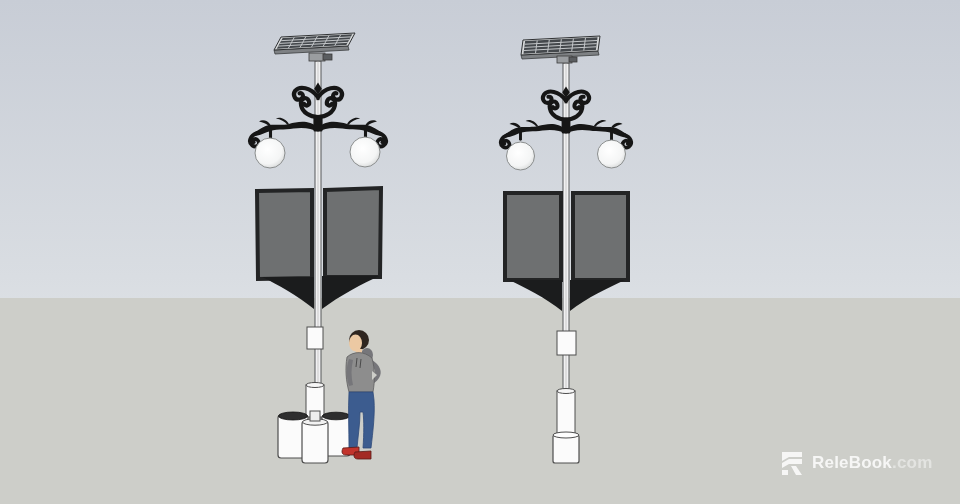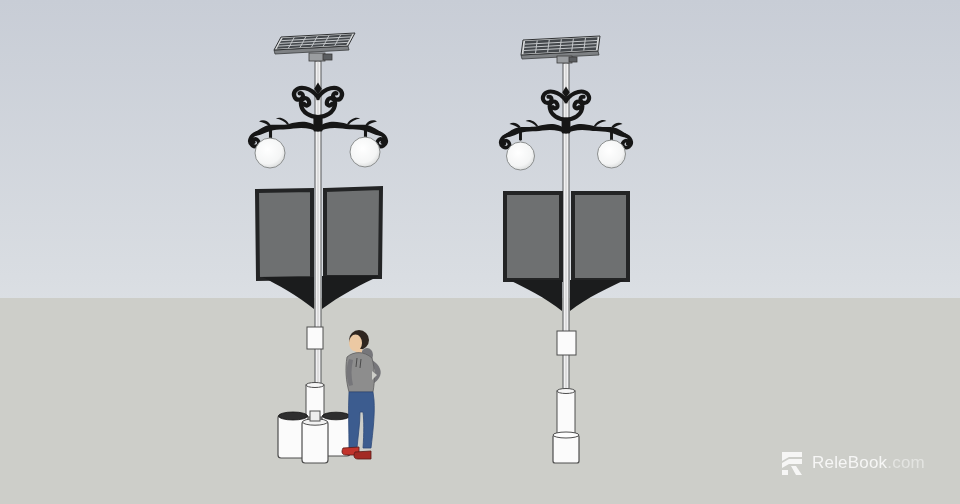--- a/index.html
+++ b/index.html
@@ -15,22 +15,22 @@
   .lamp,.person,.defs{position:absolute;}
   .defs{width:0;height:0;left:0;top:0;}
   .lamp-left{left:230px;top:25px;}
   .lamp-right{left:495px;top:30px;}
   .person-figure{left:330px;top:325px;}
   .watermark{
     position:absolute;left:779px;top:449px;display:flex;align-items:center;gap:7px;
     user-select:none;
   }
   .wm-text{font-size:17px;letter-spacing:.2px;white-space:nowrap;}
-  .wm-brand{font-weight:normal;color:var(--watermark-bright,rgba(255,255,255,.82));}
-  .wm-suffix{font-weight:normal;color:var(--watermark-dim,rgba(255,255,255,.45));}
+  .wm-brand{font-weight:bold;color:var(--watermark-bright,rgba(255,255,255,.82));}
+  .wm-suffix{font-weight:bold;color:var(--watermark-dim,rgba(255,255,255,.45));}
 </style>
 </head>
 <body>
 
 <div class="stage">
 
   <div class="ground"></div>
 
   <svg class="defs" aria-hidden="true">
     <defs>

